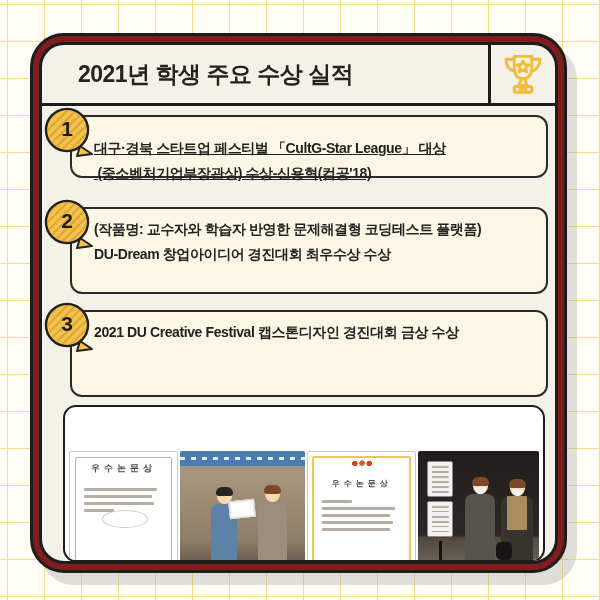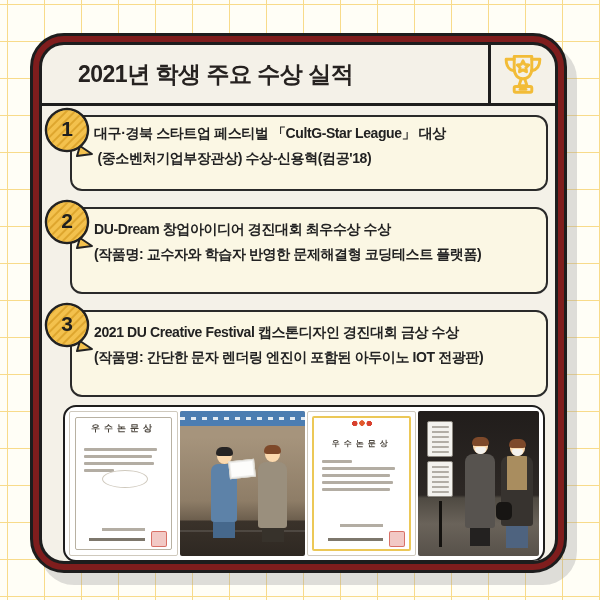--- a/index.html
+++ b/index.html
@@ -42,40 +42,40 @@
   .award-box{
     position:absolute;left:28px;width:478px;
     background:#FBF7E4;border:2px solid #2a2a2a;border-radius:12px;
     box-sizing:border-box;padding:8px 12px 6px 22px;
     color:#222;
   }
   .award-line{
     font-size:14px;font-weight:600;line-height:25px;
     letter-spacing:-0.4px;white-space:pre;color:#222;
   }
-  .box-1{top:70px;height:76px;padding-top:4px;}
+  .box-1{top:70px;height:63px;padding-top:19px;text-decoration:underline;}
   .box-2{top:162px;height:87px;}
   .box-3{top:265px;height:87px;}
   
   .badge{position:absolute;width:52px;height:56px;}
   .badge svg{position:absolute;left:0;top:0;}
   .badge .num{
     position:absolute;left:0;top:10px;width:46px;text-align:center;
     font-size:21px;font-weight:600;color:#1e1e1e;
   }
   .badge-1{left:2px;top:62px;}
   .badge-2{left:2px;top:154px;}
   .badge-3{left:2px;top:257px;}
   
   .photo-strip{
     position:absolute;left:21px;top:360px;width:482px;height:157px;
     background:#fff;border:2.5px solid #1d1d1d;border-radius:13px;
     box-sizing:border-box;padding:4px;display:flex;gap:2px;overflow:hidden;
   }
-  .photo{position:relative;height:100%;overflow:hidden;border-radius:2px;}
+  .photo{position:relative;height:100%;overflow:hidden;border-radius:2px;margin-top:40px;}
   
   .cert{background:#fff;border:1px solid #cfc9bd;box-sizing:border-box;}
   .cert-a{width:23.5%;}
   .cert-frame{position:absolute;inset:5px;border:1px solid #b8b1a2;border-radius:2px;}
   .cert-title{
     position:absolute;top:10px;left:0;right:0;text-align:center;
     font-size:9px;font-weight:700;letter-spacing:4px;color:#4a443c;
   }
   .cert-lines{position:absolute;left:14px;right:14px;top:36px;}
   .cert-lines i{display:block;height:2.5px;background:#b3ada3;margin-bottom:4.5px;border-radius:1px;}
@@ -181,27 +181,26 @@
         </svg>
       </div>
     </div>
 
     <div class="award-box box-1">
       <div class="award-line">대구·경북 스타트업 페스티벌 「CultG-Star League」 대상</div>
       <div class="award-line"> (중소벤처기업부장관상) 수상-신용혁(컴공'18)</div>
     </div>
 
     <div class="award-box box-2">
+      <div class="award-line">(작품명: 교수자와 학습자 반영한 문제해결형 코딩테스트 플랫폼)</div>
       <div class="award-line">DU-Dream 창업아이디어 경진대회 최우수상 수상</div>
-      <div class="award-line">(작품명: 교수자와 학습자 반영한 문제해결형 코딩테스트 플랫폼)</div>
     </div>
 
     <div class="award-box box-3">
       <div class="award-line">2021 DU Creative Festival 캡스톤디자인 경진대회 금상 수상</div>
-      <div class="award-line">(작품명: 간단한 문자 렌더링 엔진이 포함된 아두이노 IOT 전광판)</div>
     </div>
 
     <div class="badge badge-1">
       <svg width="52" height="56" viewBox="0 0 52 56">
         <path d="M36 39 L48 47 L33 49 Z" fill="#F3C14D" stroke="#222" stroke-width="2" stroke-linejoin="round"></path>
         <circle cx="23" cy="23" r="21" fill="#F3C14D" stroke="#222" stroke-width="2.5"></circle>
         <circle cx="23" cy="23" r="19.5" fill="url(#hatch)"></circle>
       </svg>
       <span class="num">1</span>
     </div>

